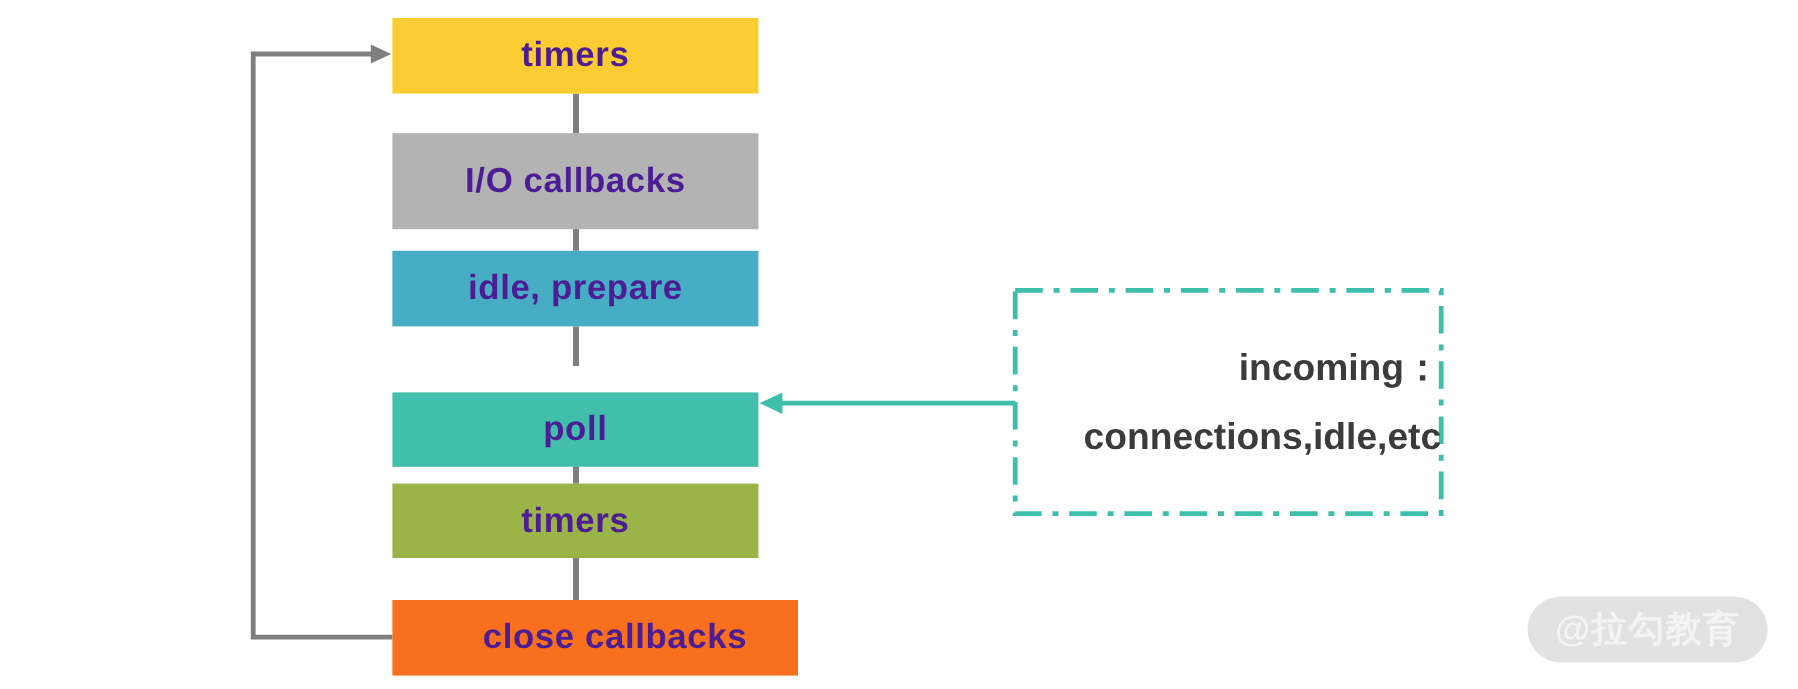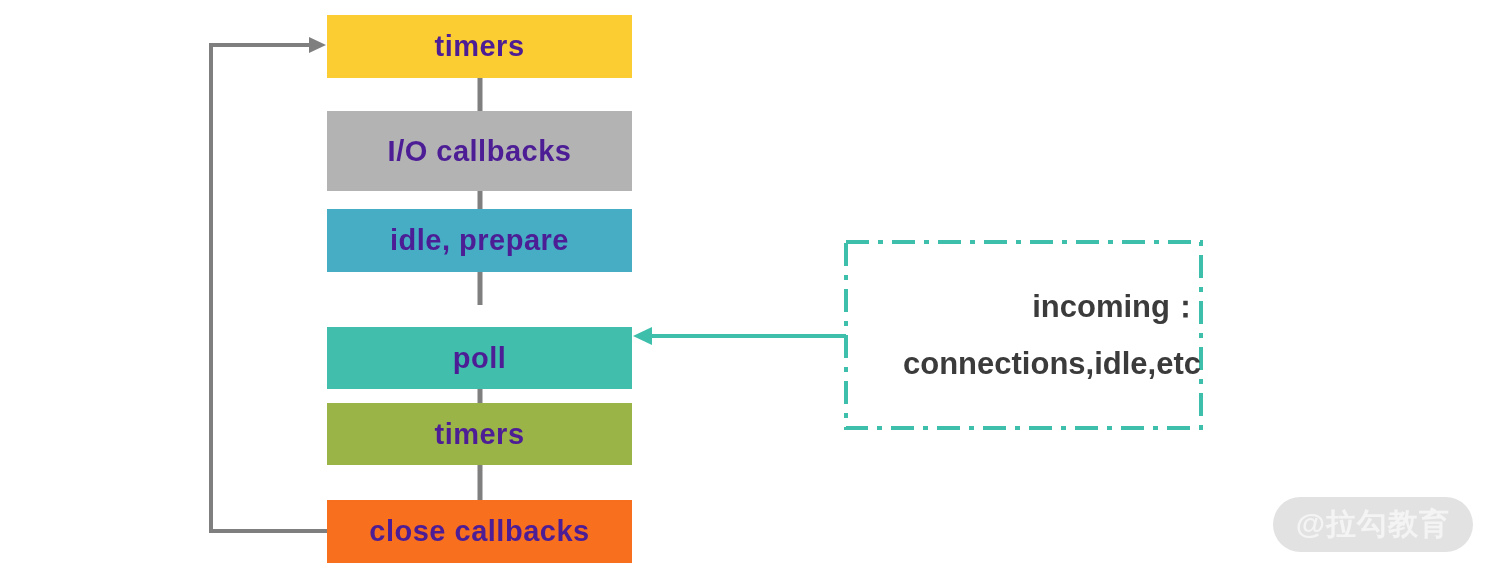--- a/index.html
+++ b/index.html
@@ -27,21 +27,21 @@
     color: #4c1d95;
     font-size: 29px;
     font-weight: 700;
     letter-spacing: 0.5px;
   }
   #phase-timers { top: 15px;  height: 63px; }
   #phase-io     { top: 111px; height: 80px; }
   #phase-idle   { top: 209px; height: 63px; }
   #phase-poll   { top: 305px; height: 62px; margin-top: 22px; }
   #phase-check  { top: 403px; height: 62px; }
-  #phase-close  { top: 500px; height: 63px; }
+  #phase-close  { top: 500px; height: 63px; padding-left: 33px; }
 
   .incoming-box {
     position: absolute;
     left: 846px;
     top: 242px;
     width: 355px;
     height: 186px;
     display: flex;
     flex-direction: column;
     align-items: flex-end;

